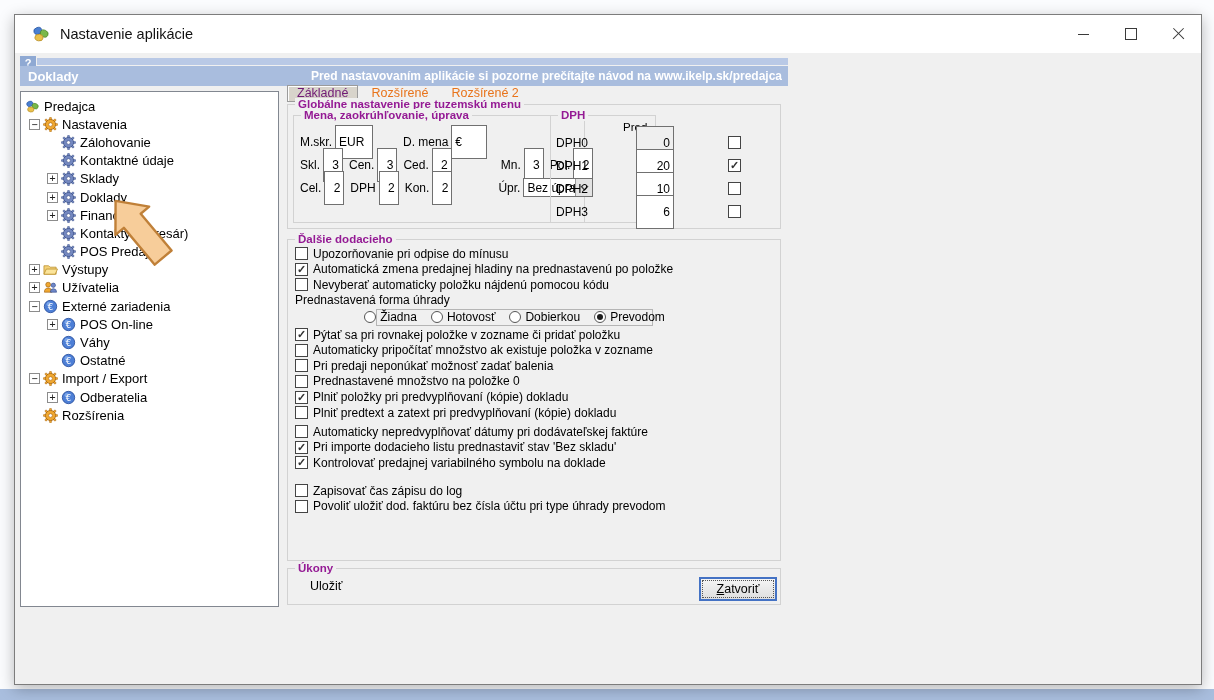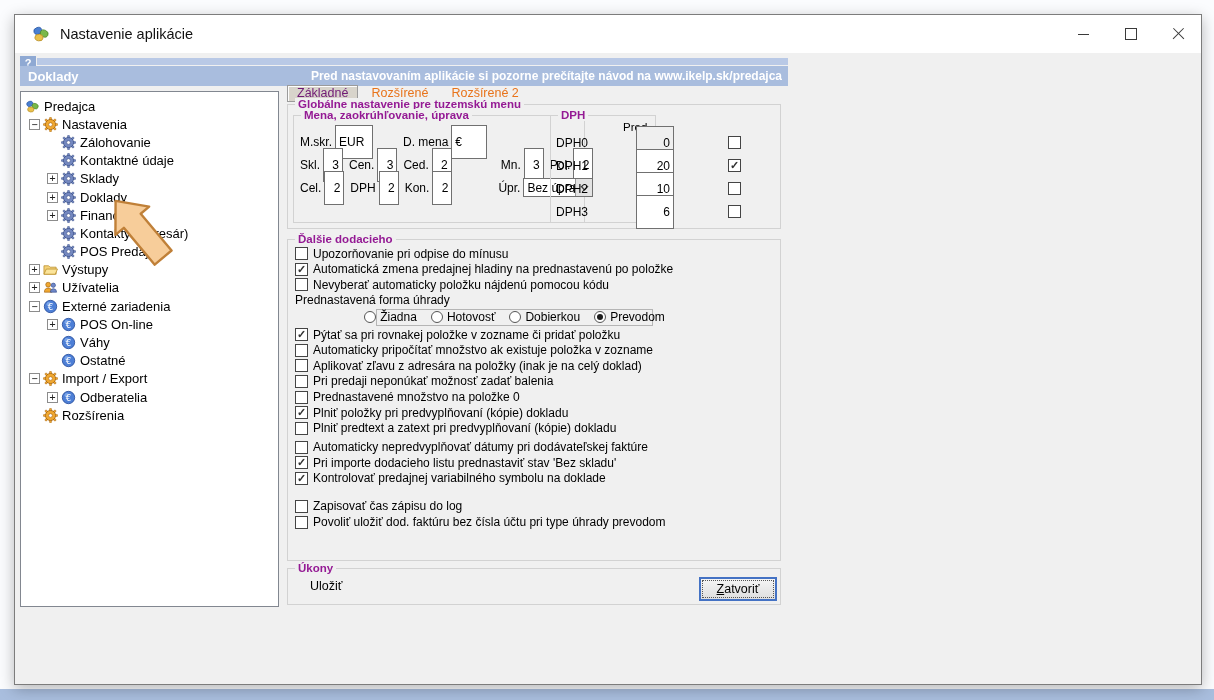--- a/index.html
+++ b/index.html
@@ -537,24 +537,20 @@
             <div class="chk-row">
               <span class="chk">✓</span>
               <span class="clabel">Pýtať sa pri rovnakej položke v zozname či pridať položku</span>
             </div>
             <div class="chk-row">
               <span class="chk"></span>
               <span class="clabel">Automaticky pripočítať množstvo ak existuje položka v zozname</span>
             </div>
             <div class="chk-row">
               <span class="chk"></span>
-              <span class="clabel">Aplikovať zľavu z adresára na položky (inak je na celý doklad)</span>
-            </div>
-            <div class="chk-row">
-              <span class="chk"></span>
               <span class="clabel">Pri predaji neponúkať možnosť zadať balenia</span>
             </div>
             <div class="chk-row">
               <span class="chk"></span>
               <span class="clabel">Prednastavené množstvo na položke 0</span>
             </div>
             <div class="chk-row">
               <span class="chk">✓</span>
               <span class="clabel">Plniť položky pri predvyplňovaní (kópie) dokladu</span>
             </div>

